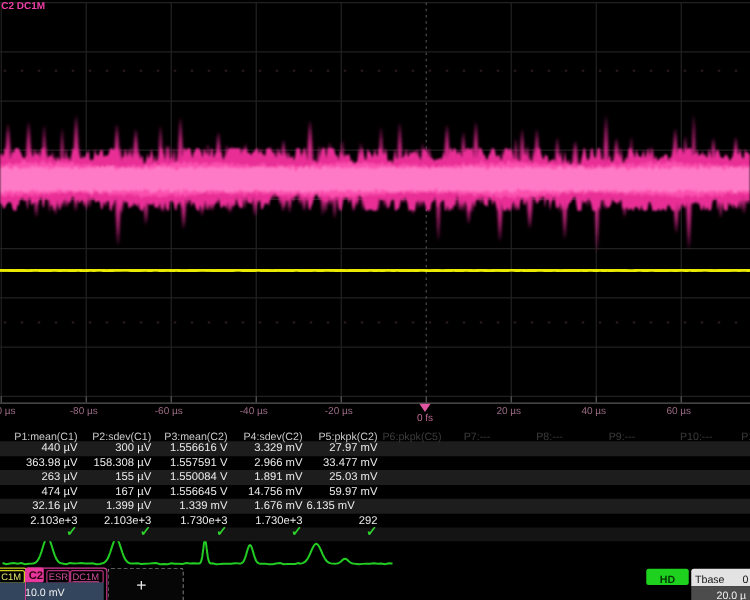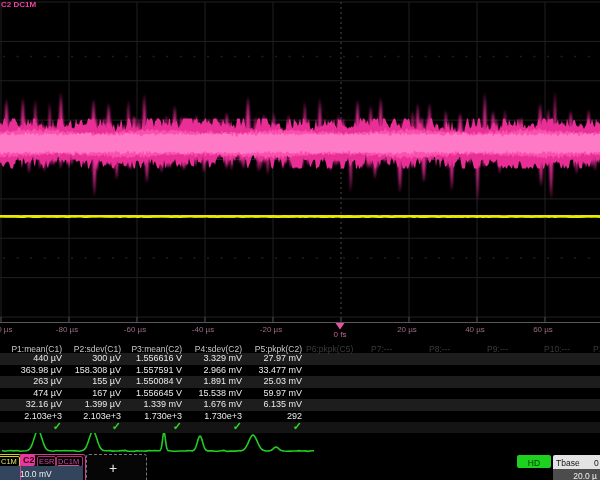--- a/index.html
+++ b/index.html
@@ -107,27 +107,27 @@
     <span style="position:absolute;left:167px;top:365.8px;width:75px;text-align:right;color:#eaeaea;font-size:9px">2.966 mV</span>
     <span style="position:absolute;left:227px;top:365.8px;width:75px;text-align:right;color:#eaeaea;font-size:9px">33.477 mV</span>
     <span style="position:absolute;left:-13px;top:377.3px;width:75px;text-align:right;color:#eaeaea;font-size:9px">263 µV</span>
     <span style="position:absolute;left:46px;top:377.3px;width:75px;text-align:right;color:#eaeaea;font-size:9px">155 µV</span>
     <span style="position:absolute;left:107px;top:377.3px;width:75px;text-align:right;color:#eaeaea;font-size:9px">1.550084 V</span>
     <span style="position:absolute;left:167px;top:377.3px;width:75px;text-align:right;color:#eaeaea;font-size:9px">1.891 mV</span>
     <span style="position:absolute;left:227px;top:377.3px;width:75px;text-align:right;color:#eaeaea;font-size:9px">25.03 mV</span>
     <span style="position:absolute;left:-13px;top:388.8px;width:75px;text-align:right;color:#eaeaea;font-size:9px">474 µV</span>
     <span style="position:absolute;left:46px;top:388.8px;width:75px;text-align:right;color:#eaeaea;font-size:9px">167 µV</span>
     <span style="position:absolute;left:107px;top:388.8px;width:75px;text-align:right;color:#eaeaea;font-size:9px">1.556645 V</span>
-    <span style="position:absolute;left:167px;top:388.8px;width:75px;text-align:right;color:#eaeaea;font-size:9px">15.538 mV</span>
+    <span style="position:absolute;left:167px;top:388.8px;width:75px;text-align:right;color:#eaeaea;font-size:9px">14.756 mV</span>
     <span style="position:absolute;left:227px;top:388.8px;width:75px;text-align:right;color:#eaeaea;font-size:9px">59.97 mV</span>
     <span style="position:absolute;left:-13px;top:400.3px;width:75px;text-align:right;color:#eaeaea;font-size:9px">32.16 µV</span>
     <span style="position:absolute;left:46px;top:400.3px;width:75px;text-align:right;color:#eaeaea;font-size:9px">1.399 µV</span>
     <span style="position:absolute;left:107px;top:400.3px;width:75px;text-align:right;color:#eaeaea;font-size:9px">1.339 mV</span>
     <span style="position:absolute;left:167px;top:400.3px;width:75px;text-align:right;color:#eaeaea;font-size:9px">1.676 mV</span>
-    <span style="position:absolute;left:227px;top:400.3px;width:75px;text-align:right;color:#eaeaea;font-size:9px">6.135 mV</span>
+    <span style="position:absolute;left:227px;top:400.3px;width:75px;text-align:center;color:#eaeaea;font-size:9px">6.135 mV</span>
     <span style="position:absolute;left:-13px;top:411.8px;width:75px;text-align:right;color:#eaeaea;font-size:9px">2.103e+3</span>
     <span style="position:absolute;left:46px;top:411.8px;width:75px;text-align:right;color:#eaeaea;font-size:9px">2.103e+3</span>
     <span style="position:absolute;left:107px;top:411.8px;width:75px;text-align:right;color:#eaeaea;font-size:9px">1.730e+3</span>
     <span style="position:absolute;left:167px;top:411.8px;width:75px;text-align:right;color:#eaeaea;font-size:9px">1.730e+3</span>
     <span style="position:absolute;left:227px;top:411.8px;width:75px;text-align:right;color:#eaeaea;font-size:9px">292</span>
 <span style="position:absolute;left:42px;top:421.5px;width:20px;text-align:right;color:#2ed32e;font-size:11px;font-weight:bold">✓</span>
     <span style="position:absolute;left:101px;top:421.5px;width:20px;text-align:right;color:#2ed32e;font-size:11px;font-weight:bold">✓</span>
     <span style="position:absolute;left:162px;top:421.5px;width:20px;text-align:right;color:#2ed32e;font-size:11px;font-weight:bold">✓</span>
     <span style="position:absolute;left:222px;top:421.5px;width:20px;text-align:right;color:#2ed32e;font-size:11px;font-weight:bold">✓</span>
     <span style="position:absolute;left:282px;top:421.5px;width:20px;text-align:right;color:#2ed32e;font-size:11px;font-weight:bold">✓</span>
@@ -145,19 +145,19 @@
 <span style="position:absolute;left:39px;top:457px;color:#d04f9d;font-size:7.5px;">ESR</span>
 <div style="position:absolute;left:56px;top:455.5px;width:25px;height:9px;border:1px solid #b03078;border-radius:2px"></div>
 <span style="position:absolute;left:58px;top:457px;color:#d04f9d;font-size:7.5px;text-decoration:underline;">DC1M</span>
 <div style="position:absolute;left:21px;top:466px;width:62px;height:14px;background:#32455c"></div>
 <span style="position:absolute;left:20px;top:470px;width:60px;text-align:left;color:#f0f0f0;">10.0 mV</span>
 
 <div style="position:absolute;left:86px;top:454px;width:59px;height:30px;border:1px dashed #777;border-radius:3px;background:#060606"></div>
 <span style="position:absolute;left:109px;top:464px;color:#e8e8e8;font-size:14px;">+</span>
 
 <div style="position:absolute;left:517px;top:455px;width:34px;height:13px;background:#1fd11f;border-radius:2px"></div>
-<span style="position:absolute;left:517px;top:458.5px;width:34px;text-align:center;color:#013801;font-weight:normal">HD</span>
+<span style="position:absolute;left:517px;top:458.5px;width:34px;text-align:center;color:#013801;font-weight:bold">HD</span>
 <span style="position:absolute;left:517px;top:471px;width:34px;text-align:center;color:#8a8a8a;font-size:8px;margin-left:32px;">12 Bits</span>
 <div style="position:absolute;left:553px;top:455px;width:47px;height:14px;background:#e3e3e3;border-radius:2px 0 0 0"></div>
 <span style="position:absolute;left:556px;top:459px;color:#151515;">Tbase</span>
 <span style="position:absolute;left:594px;top:459px;color:#151515;">0</span>
 <div style="position:absolute;left:553px;top:469px;width:47px;height:11px;background:#4c4c4c"></div>
 <span style="position:absolute;left:553px;top:471.5px;width:44px;text-align:right;color:#f0f0f0;">20.0 µ</span>
 </div>
 </body></html>

